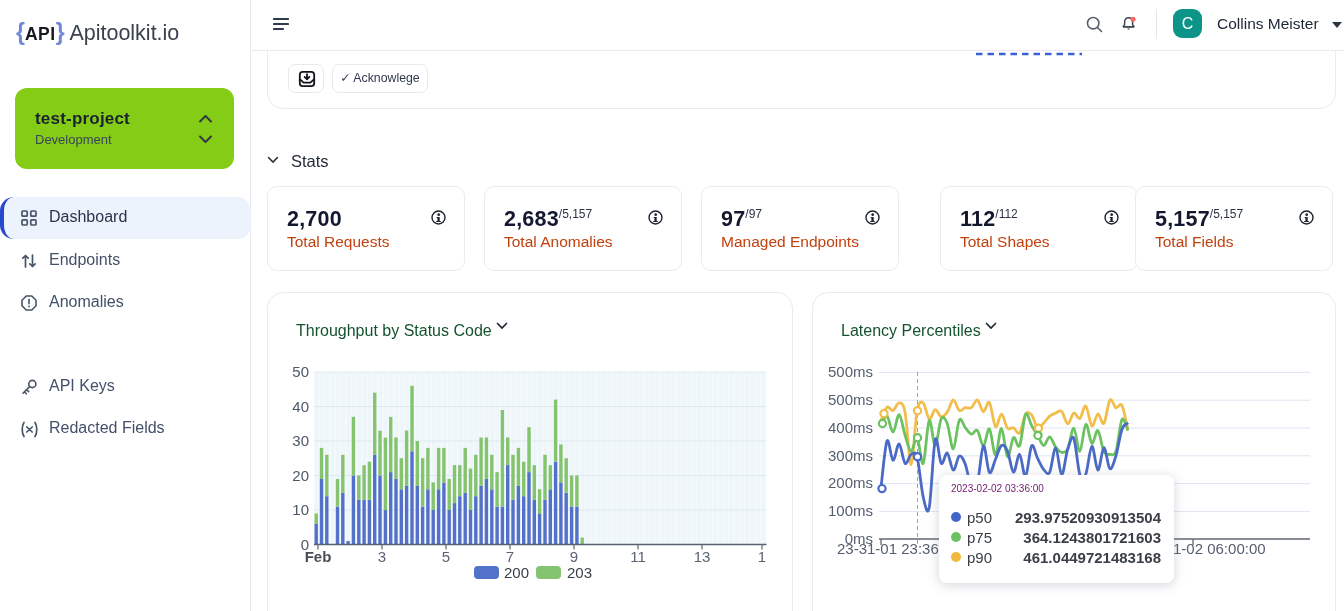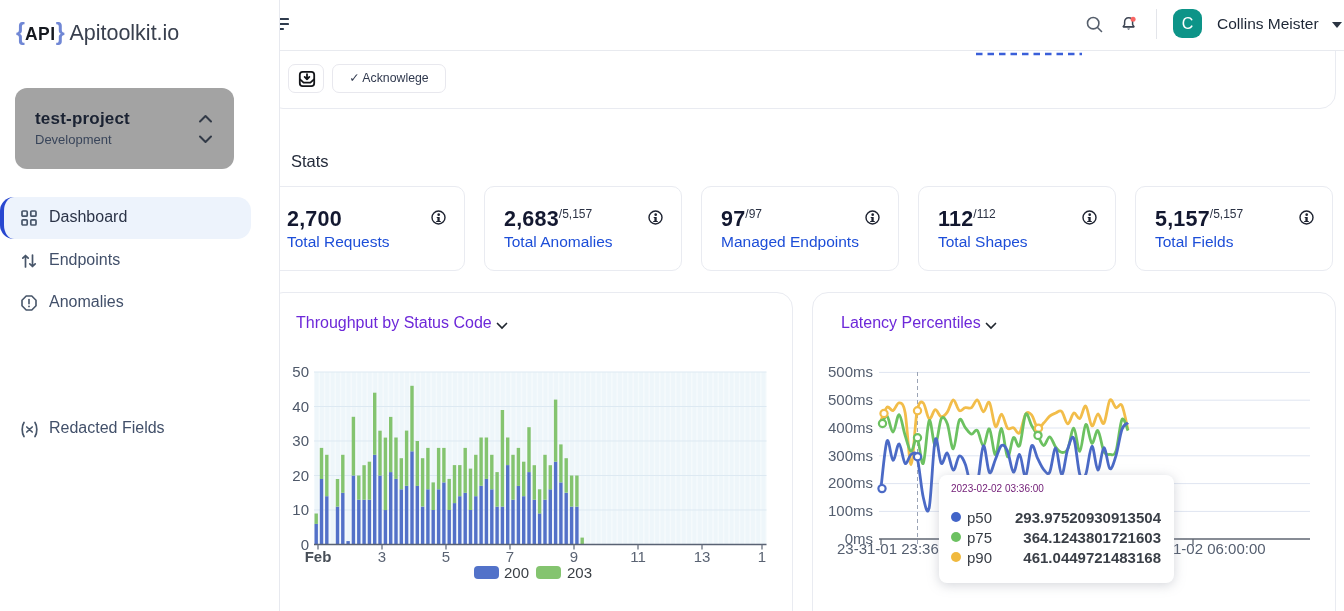--- a/index.html
+++ b/index.html
@@ -1,25 +1,25 @@
 <!DOCTYPE html>
 <html><head><meta charset="utf-8">
 <style>
 * { margin:0; padding:0; box-sizing:border-box; }
 html,body { width:1344px; height:611px; overflow:hidden; background:#fff;
   font-family:"Liberation Sans", sans-serif; }
 .abs { position:absolute; }
 #page { position:relative; width:1344px; height:611px; }
 
-#sidebar { position:absolute; left:0; top:0; width:280px; height:611px; background:#fff;
+#sidebar { position:absolute; left:0; top:0; width:251px; height:611px; background:#fff;
   border-right:1px solid #e7e9ef; z-index:30; }
 #logo { position:absolute; left:16px; top:19px; font-size:21.5px; color:#39404e; font-weight:500;}
 #logo .br { color:#7087d5; font-weight:700; font-size:23px;}
 #logo .api { color:#15181f; font-weight:700; font-size:17.5px; letter-spacing:0.5px;}
-#proj { position:absolute; left:15px; top:88px; width:219px; height:81px; background:#a3a3a3; border-radius:12px; }
+#proj { position:absolute; left:15px; top:88px; width:219px; height:81px; background:#84cc16; border-radius:12px; }
 #proj .t1 { position:absolute; left:20px; top:21px; font-size:17px; font-weight:700; color:#1a2232; letter-spacing:.2px;}
 #proj .t2 { position:absolute; left:20px; top:44px; font-size:13px; color:#39455a; }
 .mitem { position:absolute; left:0; width:251px; height:42px; }
 .mitem .lbl { position:absolute; left:49px; top:11px; font-size:16px; color:#42506a; }
 .mitem svg { position:absolute; left:20px; top:12px; }
 #mi-active { background:#edf3fc; border-left:4px solid #2847d0; }
 #mi-active svg { left:16px; }
 #mi-active .lbl { left:45px; color:#2b3347;}
 
 #topbar { position:absolute; left:251px; top:0; width:1093px; height:51px; background:#fff;
@@ -28,24 +28,24 @@
 #avatar { position:absolute; left:922px; top:9px; width:29px; height:29px; border-radius:9px; background:#0d9488;
   color:#fff; font-size:16px; text-align:center; line-height:29px; }
 
 .card { position:absolute; background:#fff; border:1px solid #e9ebf1; }
 #topcard { left:267px; top:-20px; width:1069px; height:129px; border-radius:16px; z-index:5;}
 .btn { position:absolute; top:83px; height:29px; border:1px solid #e8e8ee; border-radius:7px; background:#fff; }
 #statshead { position:absolute; left:291px; top:152px; font-size:16.5px; color:#242b3a; }
 .scard { top:186px; width:198px; height:85px; border-radius:10px; }
 .scard .num { position:absolute; left:19px; top:20px; font-size:21.5px; font-weight:700; color:#131830; letter-spacing:.2px;}
 .scard .num sup { font-size:12px; font-weight:500; color:#2b3244; vertical-align:super; letter-spacing:0;}
-.scard .lbl { position:absolute; left:19px; top:46px; font-size:15.5px; color:#1d4ed8; }
+.scard .lbl { position:absolute; left:19px; top:46px; font-size:15.5px; color:#c2410c; }
 .scard svg.info { position:absolute; right:18px; top:23px; }
 .ccard { top:292px; height:360px; border-radius:16px; }
-.ctitle { position:absolute; left:28px; top:21px; font-size:16px; color:#6d28d9; }
+.ctitle { position:absolute; left:28px; top:29px; font-size:16px; color:#14532d; }
 
 #tooltip { position:absolute; left:939px; top:475px; width:235px; height:108px; background:#fff;
   border-radius:8px; box-shadow:0 2px 12px rgba(130,135,150,.35); z-index:15; }
 #tooltip .title { position:absolute; left:12px; top:8px; font-size:10px; color:#701a75; }
 .trow { position:absolute; left:12px; width:211px; height:16px; }
 .trow .dot { position:absolute; left:0px; top:3px; width:10px; height:10px; border-radius:50%; }
 .trow .lb { position:absolute; left:16px; top:0px; font-size:15px; color:#383d45; }
 .trow .val { position:absolute; right:1px; top:0px; font-size:15px; font-weight:700; color:#3a3f47; }
 </style></head>
 <body>
@@ -55,21 +55,21 @@
     <svg class="abs" style="left:708px; top:70px;" width="110" height="6" viewBox="0 0 110 6">
       <line x1="0" y1="3" x2="106" y2="3" stroke="#3a5fd9" stroke-width="2.4" stroke-dasharray="6.5 5"></line>
     </svg>
     <div class="btn" style="left:20px; width:36px;">
       <svg width="18" height="18" viewBox="0 0 16 16" style="position:absolute;left:9px;top:5px;" fill="none" stroke="#131519" stroke-width="1.6">
         <rect x="1.6" y="1.6" width="12.8" height="12.8" rx="2.6"></rect>
         <path d="M8 3.6 v4.6 M5.9 6.2 8 8.3 10.1 6.2" stroke-linecap="round" stroke-linejoin="round"></path>
         <path d="M1.8 8.3 L5 11.2 h6 L14.2 8.3" stroke-linecap="round" stroke-linejoin="round"></path>
       </svg>
     </div>
-    <div class="btn" style="left:64px; width:114px; font-size:12.3px; color:#30394e; text-align:center; line-height:27px;">✓ Acknowlege</div>
+    <div class="btn" style="left:64px; width:96px; font-size:12.3px; color:#30394e; text-align:center; line-height:27px;">✓ Acknowlege</div>
   </div>
 
   <div id="statshead">Stats</div>
   <svg class="abs" style="left:267px; top:156px;" width="12" height="8" viewBox="0 0 12 8" fill="none">
     <path d="M1.5 1.5 L6 6 L10.5 1.5" stroke="#2a3140" stroke-width="1.6" stroke-linecap="round"></path>
   </svg>
   <div class="card scard" style="left:267px;padding-left:44px;">
     <div class="num">2,700</div>
       <svg class="info" width="15" height="15" viewBox="0 0 15 15" fill="none">
   <circle cx="7.5" cy="7.5" r="6.5" stroke="#1d2230" stroke-width="1.4"></circle>
@@ -89,21 +89,21 @@
   </div>
   <div class="card scard" style="left:701px;">
     <div class="num">97<sup>/97</sup></div>
       <svg class="info" width="15" height="15" viewBox="0 0 15 15" fill="none">
   <circle cx="7.5" cy="7.5" r="6.5" stroke="#1d2230" stroke-width="1.4"></circle>
   <circle cx="7.7" cy="4.7" r="1.35" fill="#1d2230"></circle>
   <path d="M6.1 7.0 h2.6 v3.9 h1.1 v1.1 h-4.6 v-1.1 h1.2 v-2.8 h-1.1 z" fill="#1d2230"></path>
       </svg>
     <div class="lbl">Managed Endpoints</div>
   </div>
-  <div class="card scard" style="left:918px;">
+  <div class="card scard" style="left:940px;">
     <div class="num">112<sup>/112</sup></div>
       <svg class="info" width="15" height="15" viewBox="0 0 15 15" fill="none">
   <circle cx="7.5" cy="7.5" r="6.5" stroke="#1d2230" stroke-width="1.4"></circle>
   <circle cx="7.7" cy="4.7" r="1.35" fill="#1d2230"></circle>
   <path d="M6.1 7.0 h2.6 v3.9 h1.1 v1.1 h-4.6 v-1.1 h1.2 v-2.8 h-1.1 z" fill="#1d2230"></path>
       </svg>
     <div class="lbl">Total Shapes</div>
   </div>
   <div class="card scard" style="left:1135px;">
     <div class="num">5,157<sup>/5,157</sup></div>
@@ -429,20 +429,27 @@
         <span class="lbl">Endpoints</span>
     </div>
     <div class="mitem" style="top:282px;">
       <svg width="18" height="18" viewBox="0 0 18 18" fill="none" stroke="#475569" stroke-width="1.6">
         <path d="M6.2 2 h5.6 l4.2 4.2 v5.6 l-4.2 4.2 h-5.6 l-4.2-4.2 v-5.6 z" stroke-linejoin="round"></path>
         <path d="M9 5.5 v4.2" stroke-linecap="round"></path>
           <circle cx="9" cy="12.4" r="0.9" fill="#475569" stroke="none"></circle>
       </svg>
         <span class="lbl">Anomalies</span>
     </div>
+    <div class="mitem" style="top:366px;">
+      <svg width="19" height="19" viewBox="0 0 19 19" fill="none" stroke="#475569" stroke-width="1.6" stroke-linecap="round">
+        <circle cx="12.3" cy="6" r="3.6"></circle>
+        <path d="M9.6 8.6 L3 15.2 M4.4 13.8 l2 2 M6.6 11.6 l2 2"></path>
+      </svg>
+        <span class="lbl">API Keys</span>
+    </div>
     <div class="mitem" style="top:408px;">
       <svg width="19" height="19" viewBox="0 0 19 19" fill="none" stroke="#475569" stroke-width="1.7" stroke-linecap="round">
         <path d="M4 2.5 C2.8 4.3 2.2 6.6 2.2 9.5 C2.2 12.4 2.8 14.7 4 16.5"></path>
         <path d="M15 2.5 C16.2 4.3 16.8 6.6 16.8 9.5 C16.8 12.4 16.2 14.7 15 16.5"></path>
         <path d="M6.8 7 l5.4 5 M12.2 7 l-5.4 5"></path>
       </svg>
         <span class="lbl">Redacted Fields</span>
     </div>
   </div>
 

